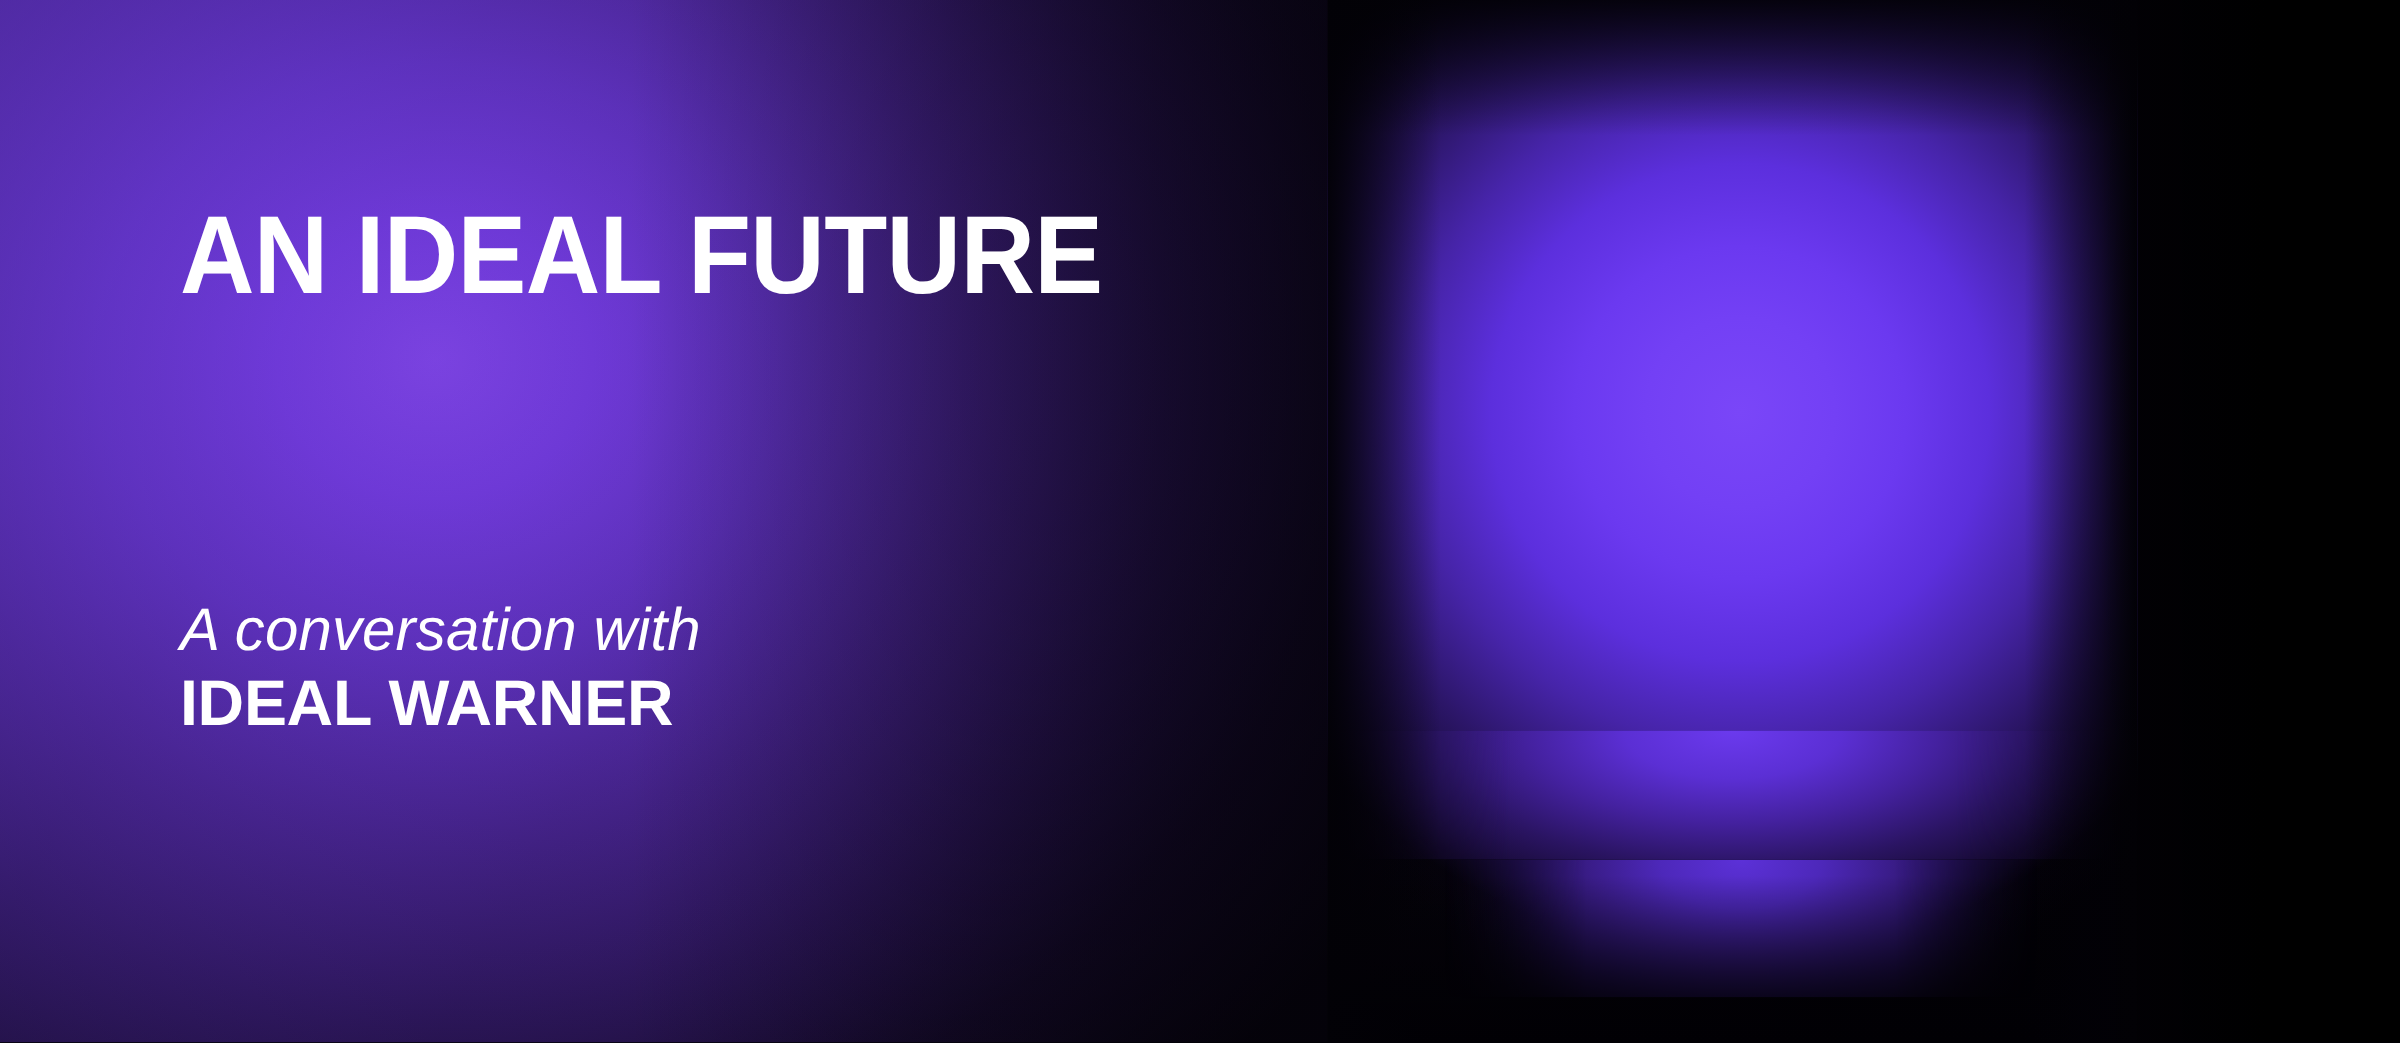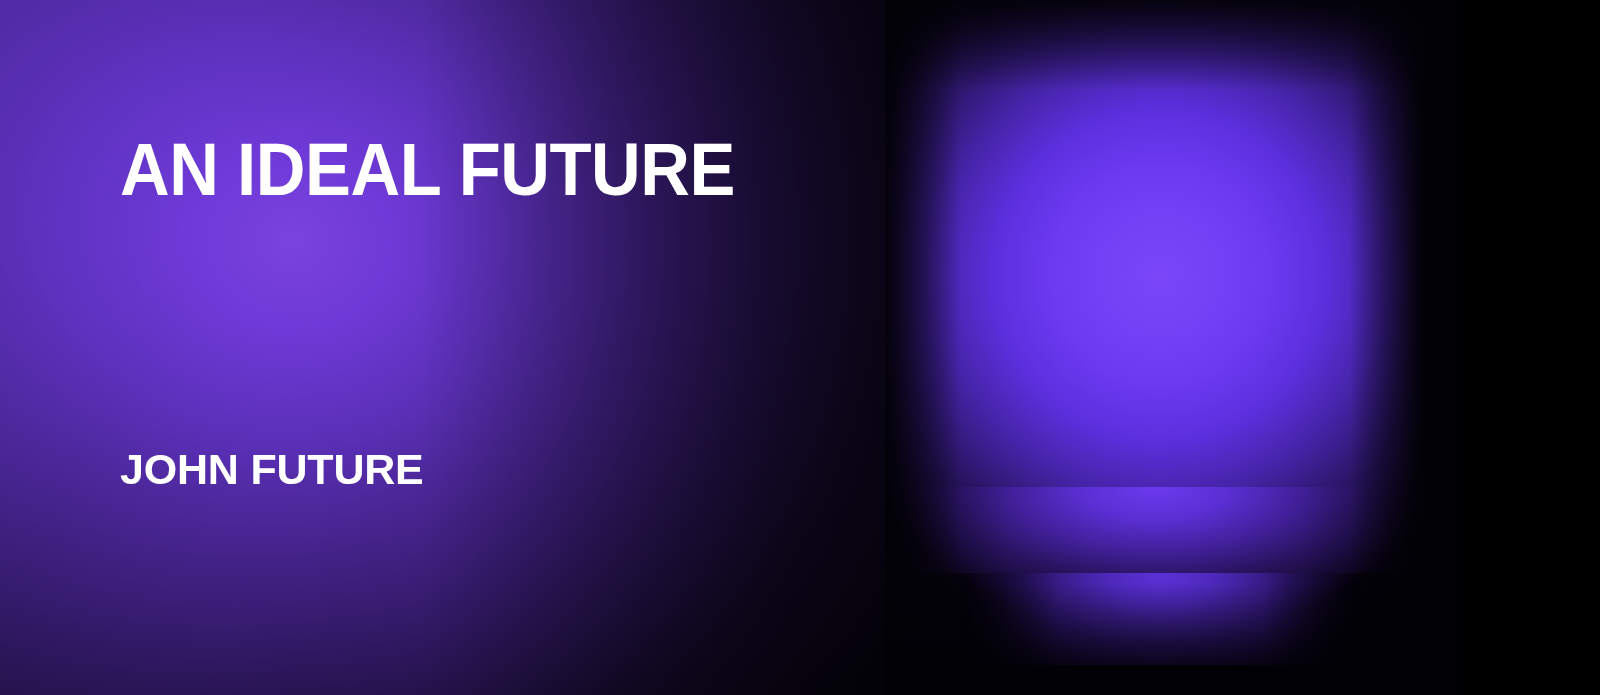--- a/index.html
+++ b/index.html
@@ -222,16 +222,17 @@
     <div class="sphere-glow"></div>
     <div class="band-1"></div>
     <div class="band-2"></div>
     <div class="stage-vignette"></div>
   </div>
 
   <div class="right-edge-black"></div>
 
   <div class="content">
     <div class="headline">AN IDEAL FUTURE</div>
-    <div class="speaker">JOHN FUTURE</div>
+    <div class="kicker">A conversation with</div>
+    <div class="speaker">IDEAL WARNER</div>
   </div>
 
 </div>
 
 </body></html>

